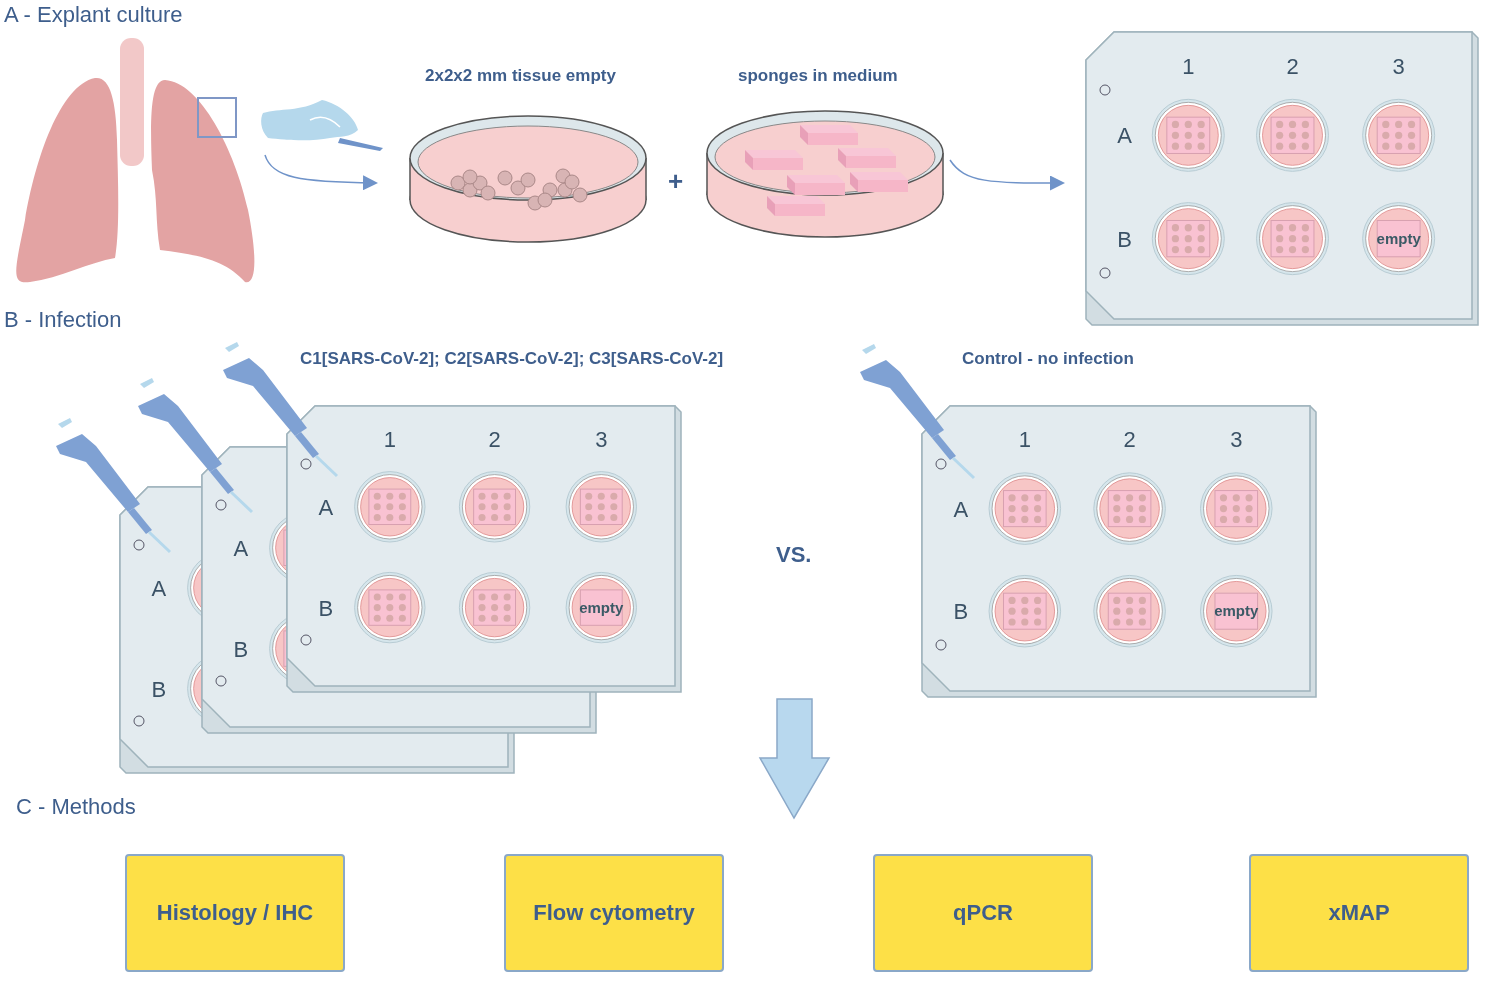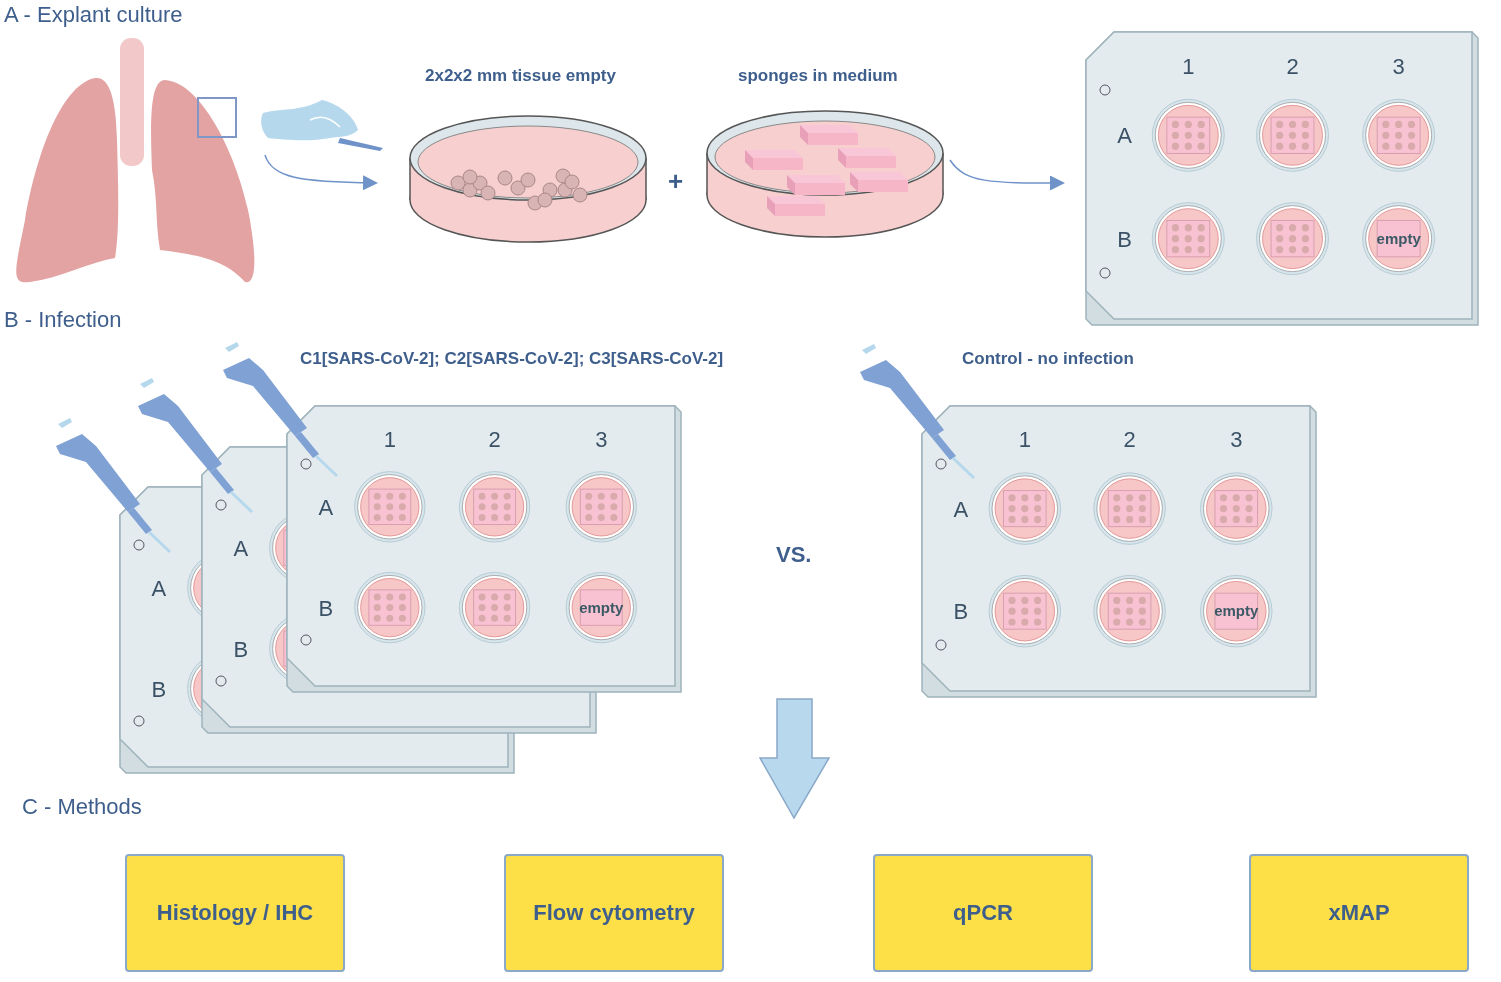--- a/index.html
+++ b/index.html
@@ -13,21 +13,21 @@
                 border: 2px solid #8aa8c8; border-radius: 4px; display: flex;
                 align-items: center; justify-content: center; box-sizing: border-box; }
   .method-box span { font-weight: bold; font-size: 22px; color: #3e5e8c; }
   .plate-text { font-family: "Liberation Sans", sans-serif; }
 </style>
 </head>
 <body>
 
 <div class="section-title" style="left:4px; top:2px;">A - Explant culture</div>
 <div class="section-title" style="left:4px; top:307px;">B - Infection</div>
-<div class="section-title" style="left:22px; top:794px;">C - Methods</div>
+<div class="section-title" style="left:16px; top:794px;">C - Methods</div>
 
 <div class="label" style="left:425px; top:66px;">2x2x2 mm tissue empty</div>
 <div class="label" style="left:738px; top:66px;">sponges in medium</div>
 <div class="label" style="left:300px; top:349px;text-align:center;">C1[SARS-CoV-2]; C2[SARS-CoV-2]; C3[SARS-CoV-2]</div>
 <div class="label" style="left:937px; top:349px;margin-left:25px;">Control - no infection</div>
 <div class="vs" style="left:776px; top:530px;margin-top:12px;">VS.</div>
 <div class="label" style="left:668px; top:166px; font-size:26px;">+</div>
 
 <svg class="canvas" width="1501" height="982" viewBox="0 0 1501 982">
   <defs>

